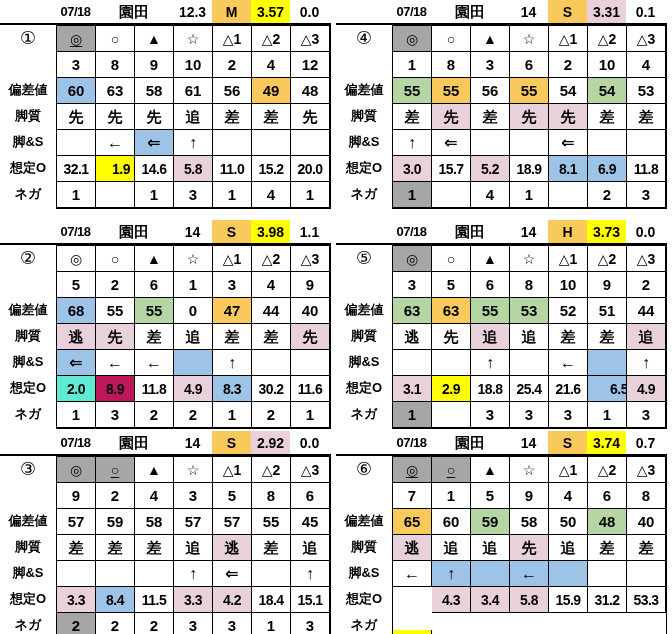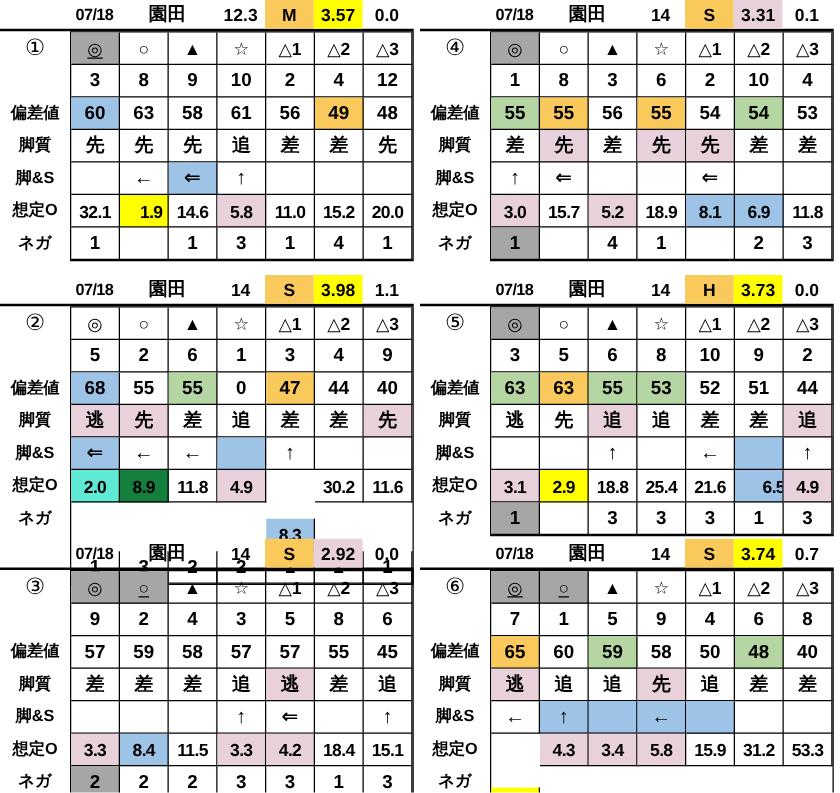--- a/index.html
+++ b/index.html
@@ -257,24 +257,24 @@
           <div class="cell style">差</div>
           <div class="cell style" style="background: rgb(233, 209, 220);">先</div>
           <div class="cell arrows" style="background: rgb(157, 195, 230);">⇐</div>
           <div class="cell arrows">←</div>
           <div class="cell arrows">←</div>
           <div class="cell arrows" style="background: rgb(157, 195, 230);"></div>
           <div class="cell arrows">↑</div>
           <div class="cell arrows"></div>
           <div class="cell arrows"></div>
           <div class="cell odds" style="background: #5eead4;">2.0</div>
-          <div class="cell odds" style="background: #15803d;">8.9</div>
+          <div class="cell odds" style="background: #be185d;">8.9</div>
           <div class="cell odds">11.8</div>
           <div class="cell odds" style="background: rgb(233, 209, 220);">4.9</div>
-          <div class="cell odds" style="background: rgb(157, 195, 230); margin-top: 39px;">8.3</div>
+          <div class="cell odds" style="background: rgb(157, 195, 230);">8.3</div>
           <div class="cell odds">30.2</div>
           <div class="cell odds">11.6</div>
           <div class="cell nega">1</div>
           <div class="cell nega">3</div>
           <div class="cell nega">2</div>
           <div class="cell nega">2</div>
           <div class="cell nega">1</div>
           <div class="cell nega">2</div>
           <div class="cell nega">1</div>
         </div>

